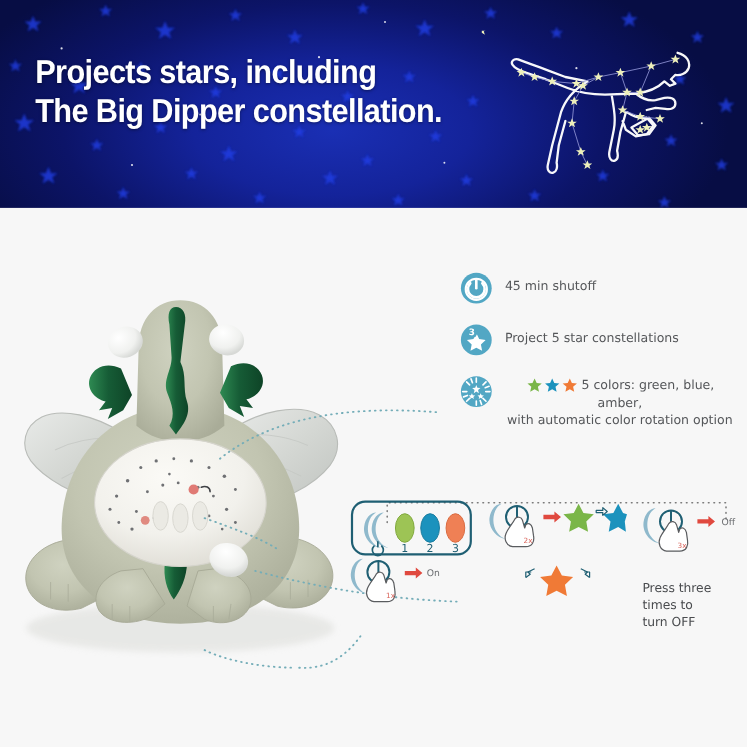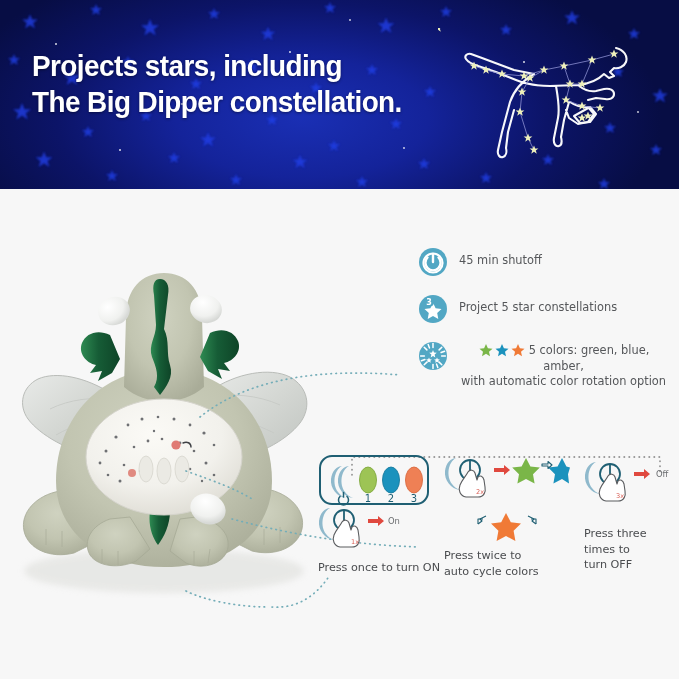--- a/index.html
+++ b/index.html
@@ -432,21 +432,20 @@
           <circle cx="30" cy="14" r="10" fill="none" stroke="#1f5f73" stroke-width="1.8"></circle>
           <path d="M30,5 L30,14" stroke="#1f5f73" stroke-width="1.8" stroke-linecap="round"></path>
 
           <path d="M28,16 C26,20 22,24 20,29 C18,34 20,40 26,41 L38,41 C44,41 46,36 45,31 L44,24 C43,20 40,19 38,21 L37,24 L35,17 C34,14 30,13 28,16 Z" fill="#ffffff" stroke="#5a5c5f" stroke-width="1.1" stroke-linejoin="round"></path>
           <text x="37" y="38" font-family="DejaVu Sans, sans-serif" font-size="6.6" fill="#d9635a">1x</text>
 
           <path d="M54,13 L64,13 L64,10 L70,15 L64,20 L64,17 L54,17 Z" fill="#e0493f"></path>
           <text x="74" y="18" font-family="DejaVu Sans, sans-serif" font-size="8.4" fill="#6b6d70">On</text>
         </g>
       </svg>
-      <div class="instr-caption" style="margin-top:-2px;">Press once to turn ON</div>
     </div>
 
     <div class="instr-col" style="left:126px; top:0; width:130px;">
       <svg width="126" height="62" viewBox="0 0 126 62">
         <path d="M12,4 C4,8 2,22 8,30 C10,33 13,35 16,36 C7,35 0,26 1,17 C2,9 7,4 12,4 Z" fill="#8fb9cc"></path>
         <circle cx="26" cy="16" r="10" fill="none" stroke="#1f5f73" stroke-width="1.8"></circle>
         <path d="M26,7 L26,16" stroke="#1f5f73" stroke-width="1.8" stroke-linecap="round"></path>
         <path d="M24,18 C22,22 18,26 16,31 C14,36 16,42 22,43 L34,43 C40,43 42,38 41,33 L40,26 C39,22 36,21 34,23 L33,26 L31,19 C30,16 26,15 24,18 Z" fill="#ffffff" stroke="#5a5c5f" stroke-width="1.1" stroke-linejoin="round"></path>
         <text x="32" y="40" font-family="DejaVu Sans, sans-serif" font-size="6.6" fill="#d9635a">2x</text>
         <path d="M50,14 L60,14 L60,11 L66,16 L60,21 L60,18 L50,18 Z" fill="#e0493f"></path>
@@ -459,22 +458,20 @@
       </svg>
       <svg width="126" height="30" viewBox="0 0 126 30" style="display:block; margin-top:-8px;">
         <path d="M62,1 L66.8,10.2 L77,11.5 L69.6,18.7 L71.4,28.9 L62,24.1 L52.6,28.9 L54.4,18.7 L47,11.5 L57.2,10.2 Z" fill="#f07a36"></path>
         <g fill="none" stroke="#1f5f73" stroke-width="1.1" stroke-linejoin="round">
           <path d="M42,4 L36,7 L38,9 L34,12"></path>
           <path d="M34,12 L34,7 L39,7" fill="none"></path>
           <path d="M84,4 L90,7 L88,9 L92,12"></path>
           <path d="M92,12 L92,7 L87,7" fill="none"></path>
         </g>
       </svg>
-      <div class="instr-caption" style="margin-top:6px;">Press twice to
-auto cycle colors</div>
     </div>
 
     <div class="instr-col" style="left:266px; top:4px; width:110px;">
       <svg width="108" height="62" viewBox="0 0 108 62">
         <path d="M12,4 C4,8 2,22 8,30 C10,33 13,35 16,36 C7,35 0,26 1,17 C2,9 7,4 12,4 Z" fill="#8fb9cc"></path>
         <circle cx="26" cy="16" r="10" fill="none" stroke="#1f5f73" stroke-width="1.8"></circle>
         <path d="M26,7 L26,16" stroke="#1f5f73" stroke-width="1.8" stroke-linecap="round"></path>
         <path d="M24,18 C22,22 18,26 16,31 C14,36 16,42 22,43 L34,43 C40,43 42,38 41,33 L40,26 C39,22 36,21 34,23 L33,26 L31,19 C30,16 26,15 24,18 Z" fill="#ffffff" stroke="#5a5c5f" stroke-width="1.1" stroke-linejoin="round"></path>
         <text x="32" y="40" font-family="DejaVu Sans, sans-serif" font-size="6.6" fill="#d9635a">3x</text>
         <path d="M50,14 L60,14 L60,11 L66,16 L60,21 L60,18 L50,18 Z" fill="#e0493f"></path>

